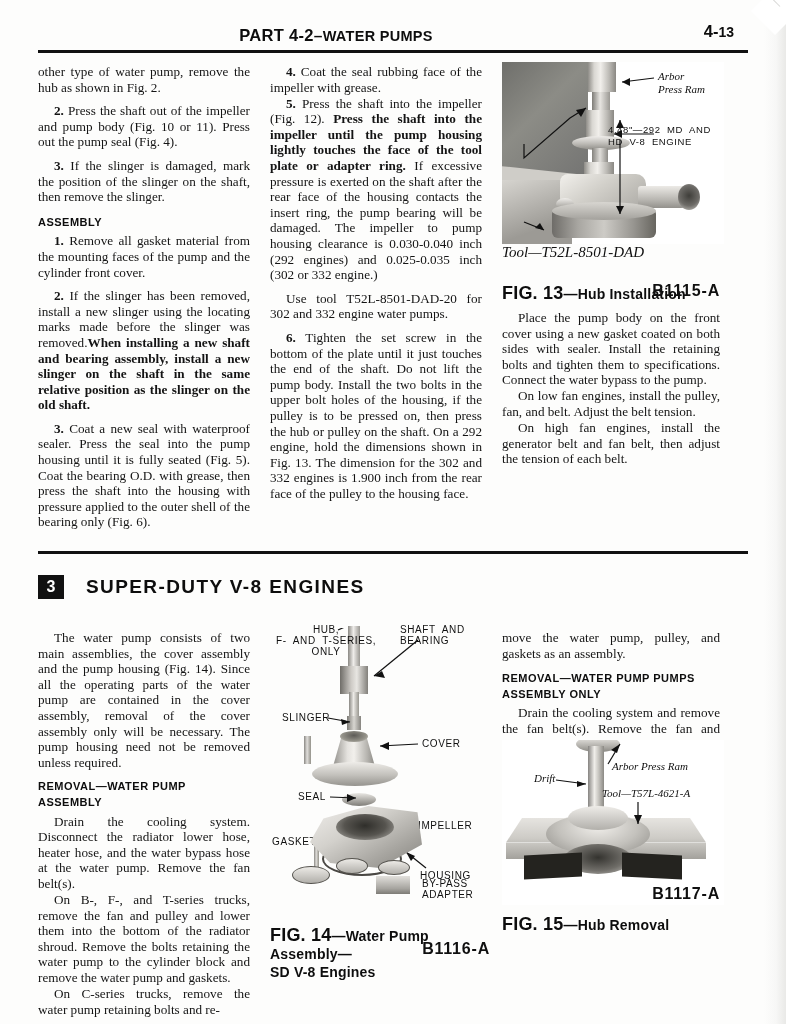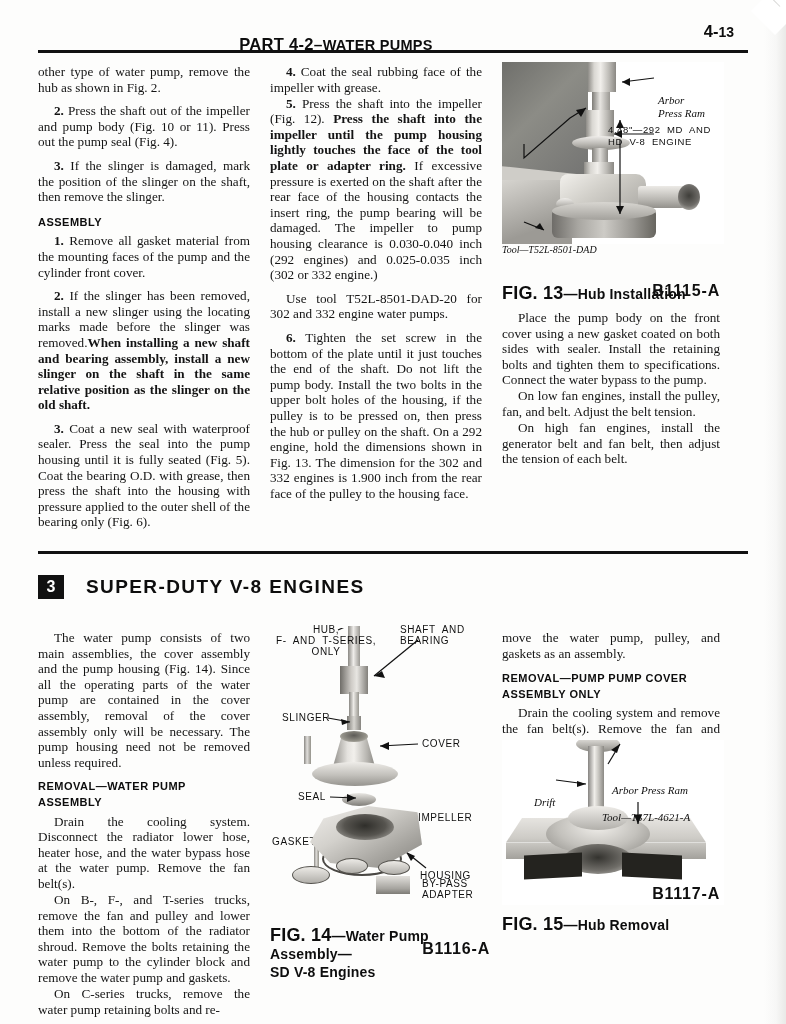--- a/index.html
+++ b/index.html
@@ -61,21 +61,21 @@
   
   .runhead {
     position: absolute;
     top: 22px; left: 0; width: 714px;
     height: 24px;
   }
   .runhead-title {
     position: absolute;
     left: 0; width: 600px;
     text-align: center;
-    top: 13px;
+    top: 4px;
     font-family: "Liberation Sans", sans-serif;
     font-size: 15.5px;
     letter-spacing: 0.3px;
     color: #0d0d0d;
     white-space: nowrap;
   }
   .runhead-title .part {
     font-weight: bold;
     font-size: 16.5px;
   }
@@ -191,42 +191,41 @@
     font-family: "Liberation Sans", sans-serif;
     font-size: 16px;
     font-weight: bold;
     letter-spacing: 0.8px;
     color: #101010;
     margin-top: 38px;
   }
   .fig-tool {
     font-family: "Liberation Serif", serif;
     font-style: italic;
-    font-size: 10px;
+    font-size: 15px;
     color: #101010;
     white-space: nowrap;
   }
   .lbl {
     position: absolute;
     font-family: "Liberation Sans", sans-serif;
     font-size: 10px;
     letter-spacing: 0.6px;
     color: #101010;
     line-height: 12px;
     white-space: pre;
   }
   .lbl-script {
     position: absolute;
     font-family: "Liberation Serif", serif;
     font-style: italic;
     font-size: 11px;
     color: #101010;
     line-height: 13px;
     white-space: pre;
-    margin-top: 24px;
   }
 
   
   #fig13 { left: 466px; top: 62px; width: 222px; }
   #fig13 .photo {
     position: relative;
     width: 222px; height: 182px;
     overflow: hidden;
     background: #ffffff;
   }
@@ -420,21 +419,21 @@
         <div style="position:absolute; left:34px; top:172px; width:120px; height:78px;"></div>
 
         <div class="lbl" style="left:6px; top:-4px; text-align:center; line-height:11px;">HUB,
 F-  AND  T-SERIES,
 ONLY</div>
         <div class="lbl" style="left:130px; top:-4px; line-height:11px;">SHAFT  AND
 BEARING</div>
         <div class="lbl" style="left:12px; top:84px;">SLINGER</div>
         <div class="lbl" style="left:152px; top:110px;">COVER</div>
         <div class="lbl" style="left:28px; top:163px;">SEAL</div>
-        <div class="lbl" style="left:148px; top:184px;text-align:center;">IMPELLER</div>
+        <div class="lbl" style="left:148px; top:192px;text-align:center;">IMPELLER</div>
         <div class="lbl" style="left:2px; top:208px;">GASKET</div>
         <div class="lbl" style="left:150px; top:242px;">HOUSING</div>
 
         <svg width="222" height="270" style="position:absolute;left:0;top:0;">
           <path class="leader" d="M68 2 L86 -6"></path>
           <path class="leader" d="M148 12 L104 48"></path>
           <polygon class="leader-head" points="104,48 112,43 115,50"></polygon>
           <path class="leader" d="M58 90 L80 94"></path>
           <polygon class="leader-head" points="80,94 71,91 72,97"></polygon>
           <path class="leader" d="M148 116 L110 118"></path>
@@ -461,21 +460,21 @@
 
       <div style="position:relative; height:16px; margin-top:4px;">
         <div class="fig-code" style="position:absolute; right:2px; top:0;">B1116-A</div>
       </div>
 
       <div class="fig-caption" style="margin-top:8px;"><span class="num">FIG. 14</span><span class="ttl">—</span><span class="ttl">Water Pump Assembly—</span><br><span class="ttl">SD V-8 Engines</span></div>
     </div>
 
     <div class="col" id="col-bot-right">
       <p class="noindent">move the water pump, pulley, and gaskets as an assembly.</p>
-      <h4 class="sub"><span>REMOVAL—PUMP PUMP COVER</span><br><span>ASSEMBLY ONLY</span></h4>
+      <h4 class="sub"><span>REMOVAL—WATER PUMP PUMPS</span><br><span>ASSEMBLY ONLY</span></h4>
       <p>Drain the cooling system and remove the fan belt(s). Remove the fan and pulley and lower them into</p>
     </div>
 
     <div class="figure" id="fig15">
       <div class="photo">
 
         <div class="ellipse" style="left:74px; top:-4px; width:44px; height:16px; background:linear-gradient(to bottom,#f1efec,#b5b3ae 60%,#8b8984);"></div>
         <div class="metal" style="left:86px; top:6px; width:16px; height:72px; background:linear-gradient(to right,#858380,#f0eeea 40%,#c9c7c2 65%,#8b8984);"></div>
 
         <div class="plate" style="left:4px; top:78px; width:200px; height:34px; clip-path:polygon(8% 0%,92% 0%,100% 72%,0% 72%); background:linear-gradient(to bottom,#e6e4e0 0%,#cdcbc6 60%,#aaa8a3 100%);"></div>

